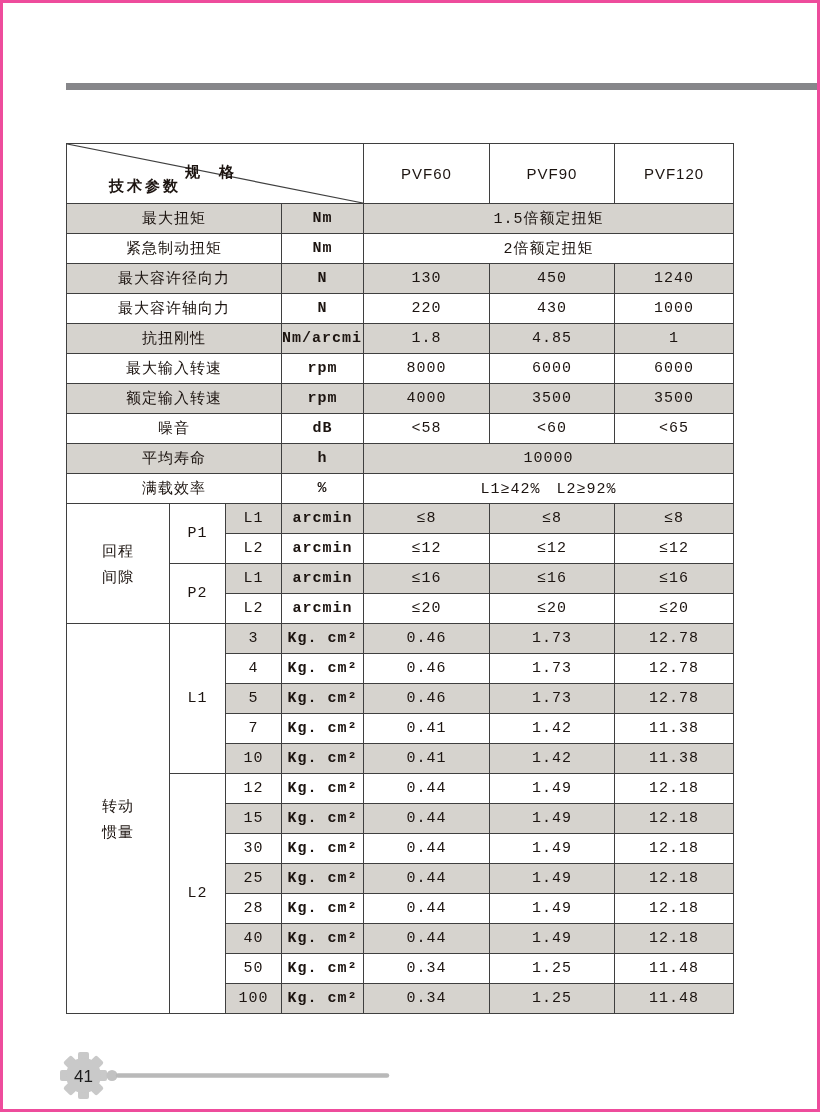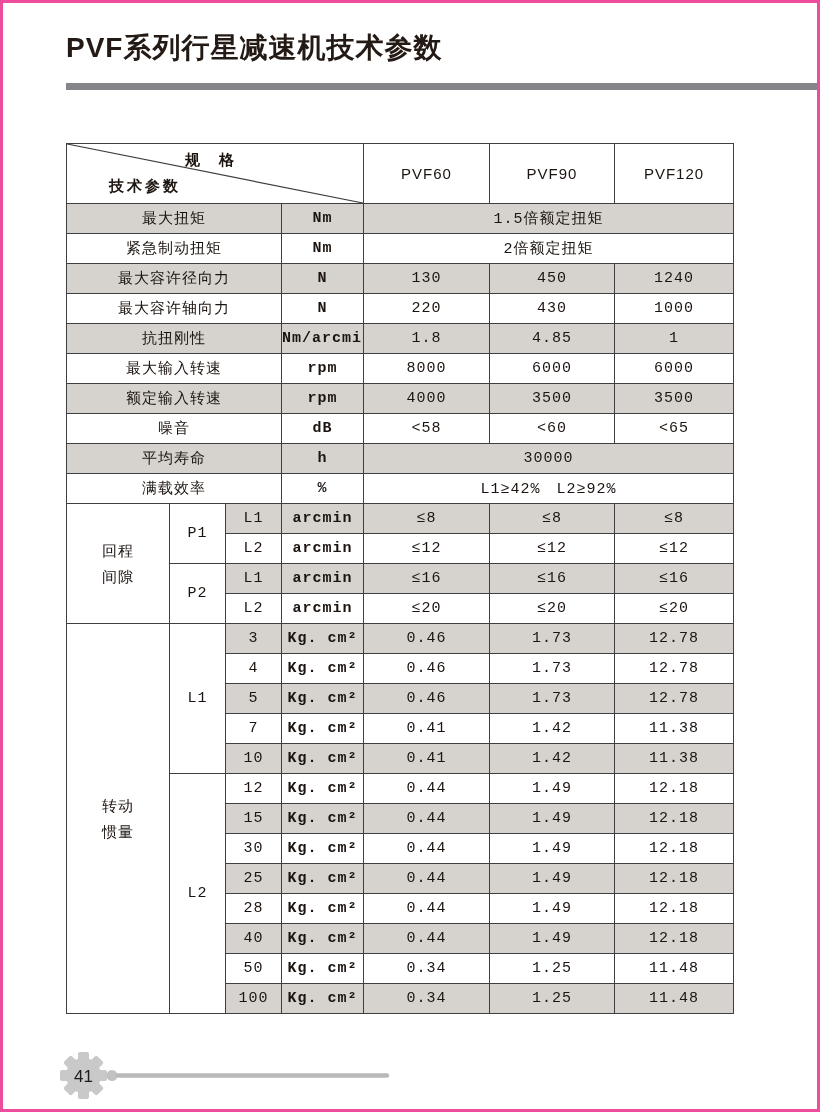--- a/index.html
+++ b/index.html
@@ -28,36 +28,35 @@
   tr.r30{height:30px;} tr.rhead{height:60px;}
   tr.g td{background:#d6d3ce;}
   td.wcell{background:#ffffff !important;}
   td.mono, td.unit{font-family:"Liberation Mono", monospace; letter-spacing:0;}
   td.mono{font-size:14px;}
   td.unit{font-size:13px;font-weight:bold;}
   td.model{font-size:16px; letter-spacing:0.5px;}
   td.corner{position:relative; background:#ffffff;}
   .corner svg{position:absolute; left:0; top:0; width:100%; height:100%;}
   .corner-top{
-    position:absolute; top:7px; left:118px; font-weight:bold; font-size:15px; letter-spacing:2px;
+    position:absolute; top:19px; left:118px; font-weight:bold; font-size:15px; letter-spacing:2px;
   }
   .corner-bottom{
     position:absolute; bottom:7px; left:42px; font-weight:bold; font-size:15px; letter-spacing:3px;text-align:center;
   }
   td.grp{line-height:1.7; font-size:15px;}
   
   .footer-deco{position:absolute; left:52px; top:1044px; width:345px; height:58px;}
   .footer-deco text{font-family:"Liberation Sans", sans-serif;}
 </style>
 </head>
 <body>
 
 <div class="page">
 
-  <div class="page-title">PVF系列行星减速机技术参数</div>
   <div class="title-bar"></div>
 
   <table class="spec">
     <colgroup>
       <col style="width:103px">
         <col style="width:56px">
         <col style="width:56px">
       <col style="width:82px">
         <col style="width:126px">
         <col style="width:125px">
@@ -126,21 +125,21 @@
     <tr class="r30">
       <td colspan="3">噪音</td>
       <td class="unit">dB</td>
       <td class="mono">&lt;58</td>
       <td class="mono">&lt;60</td>
       <td class="mono">&lt;65</td>
     </tr>
     <tr class="r30 g">
       <td colspan="3">平均寿命</td>
       <td class="unit">h</td>
-      <td class="mono" colspan="3">30000</td>
+      <td class="mono" colspan="3">10000</td>
     </tr>
     <tr class="r30">
       <td colspan="3">满载效率</td>
       <td class="unit">%</td>
       <td class="mono" colspan="3">L1≥42%　L2≥92%</td>
     </tr>
 
     <tr class="r30 g">
       <td class="grp wcell" rowspan="4">
         <div>回程</div>

